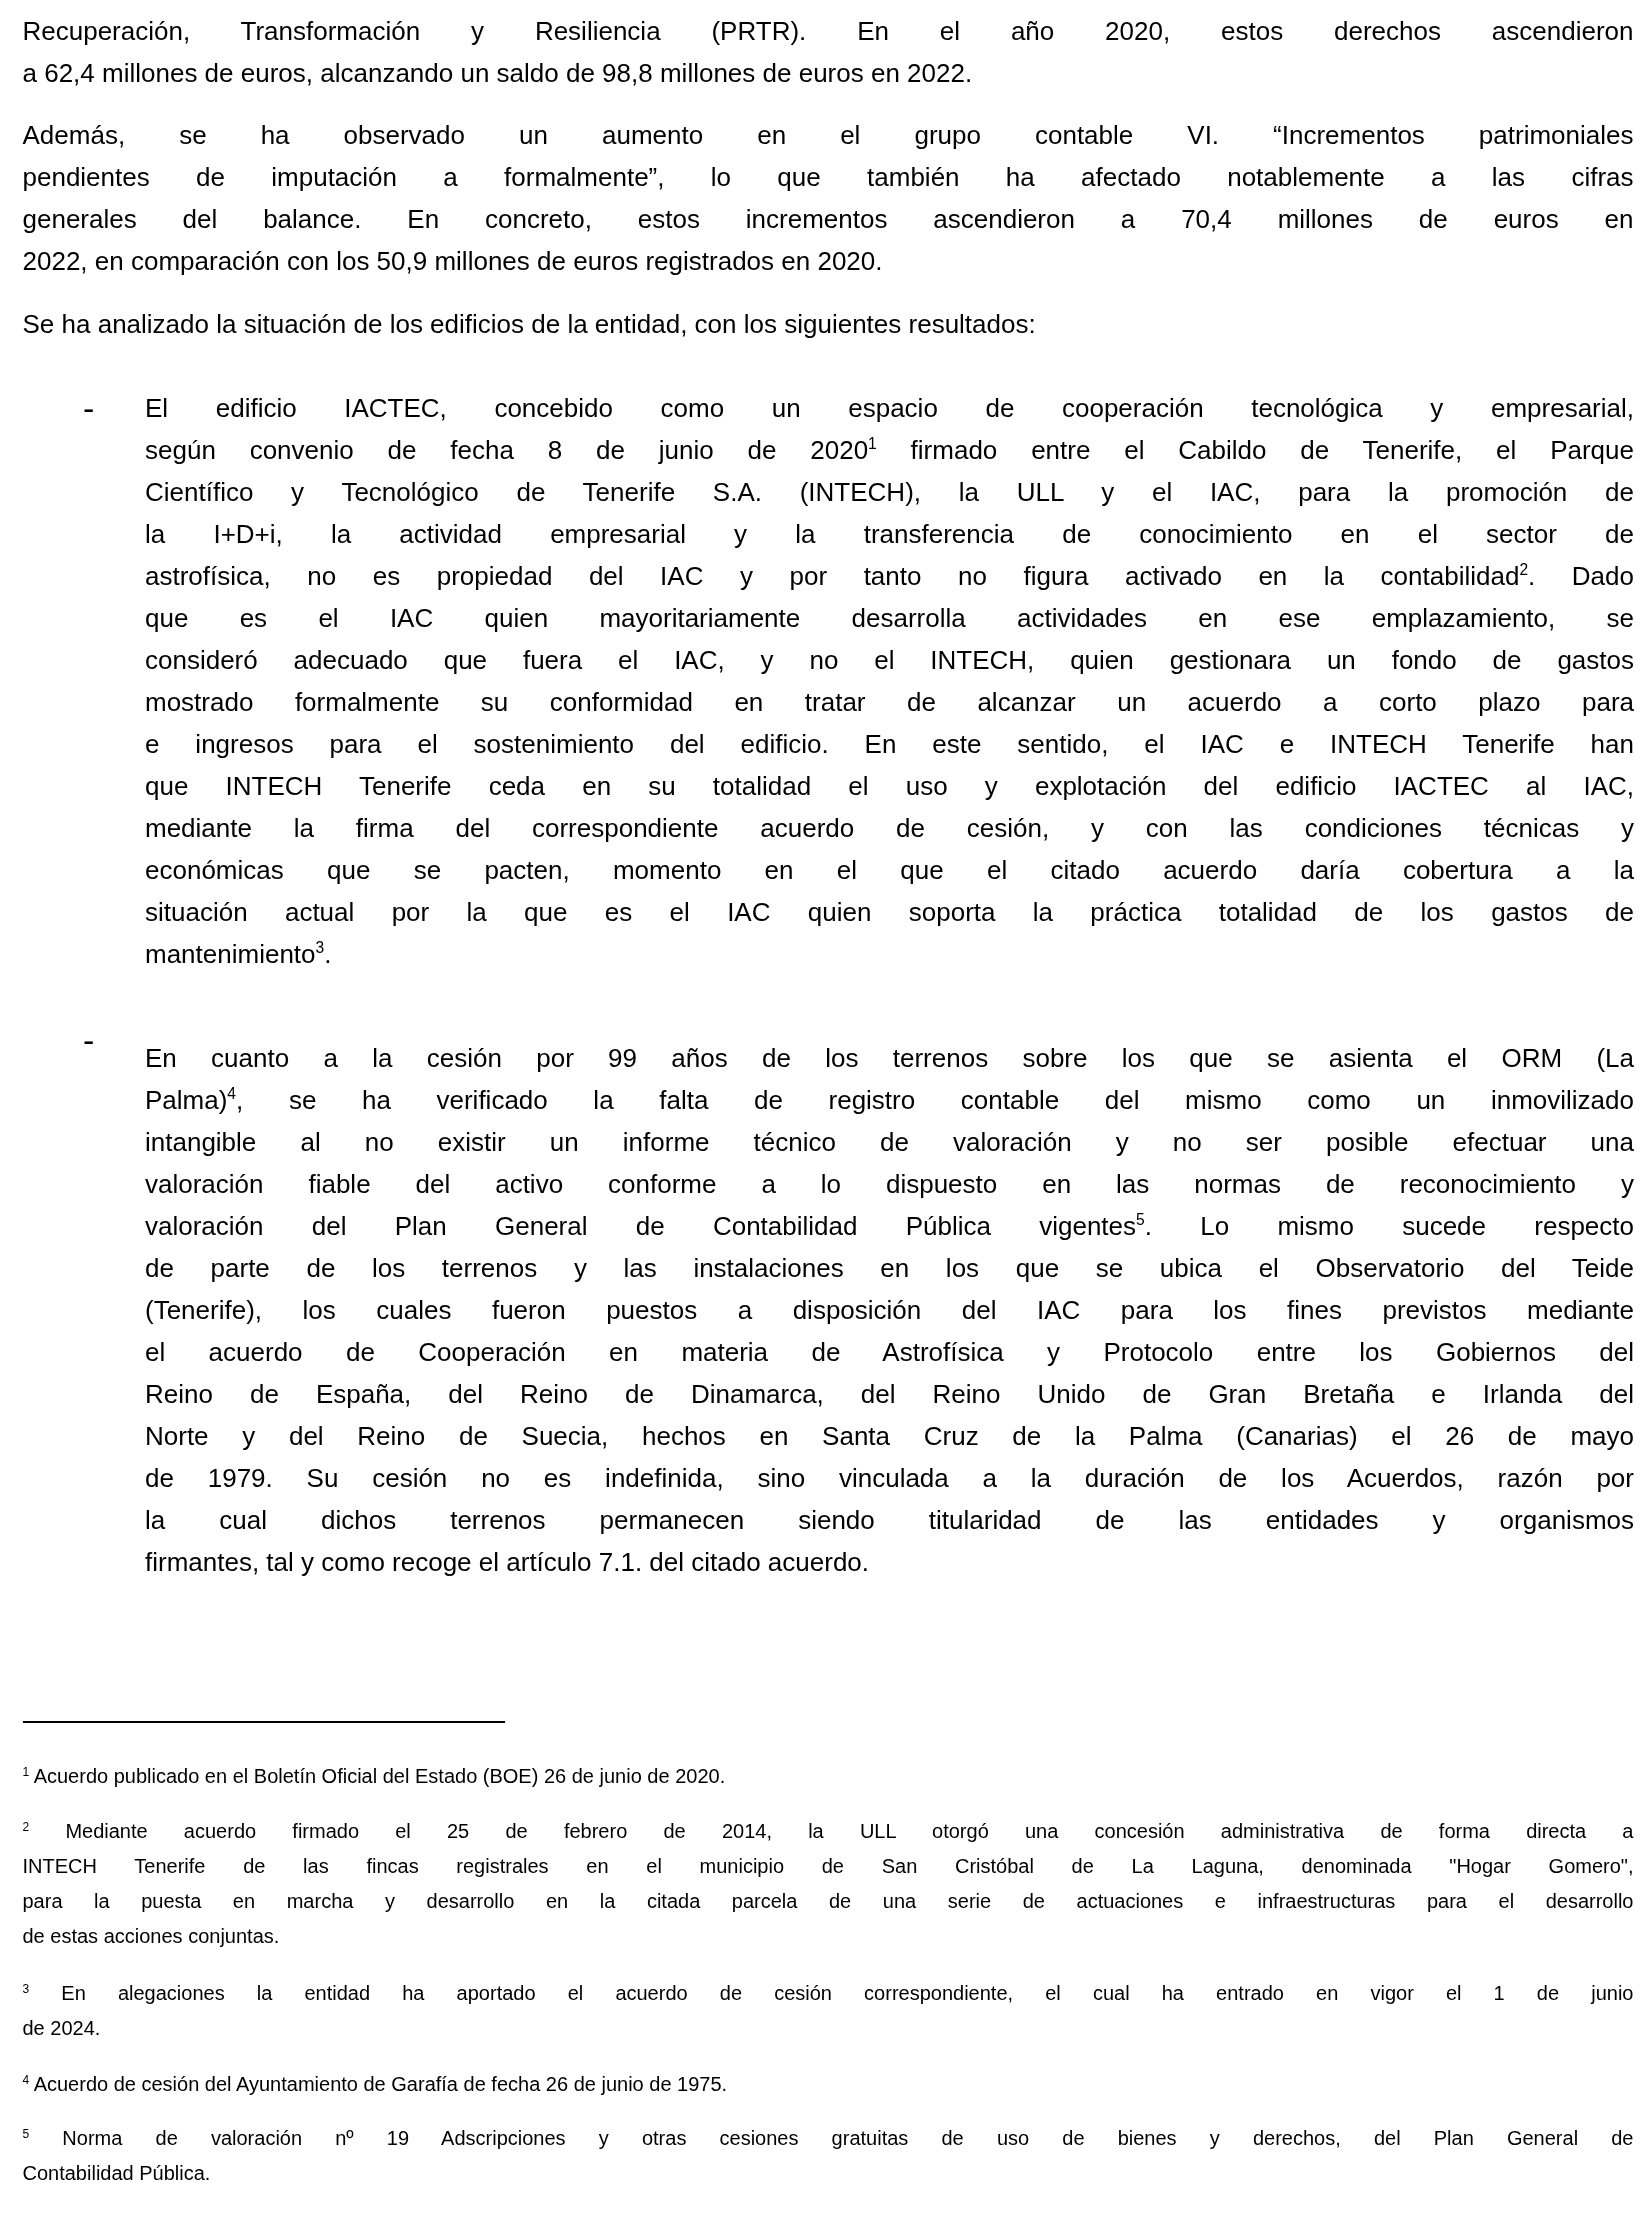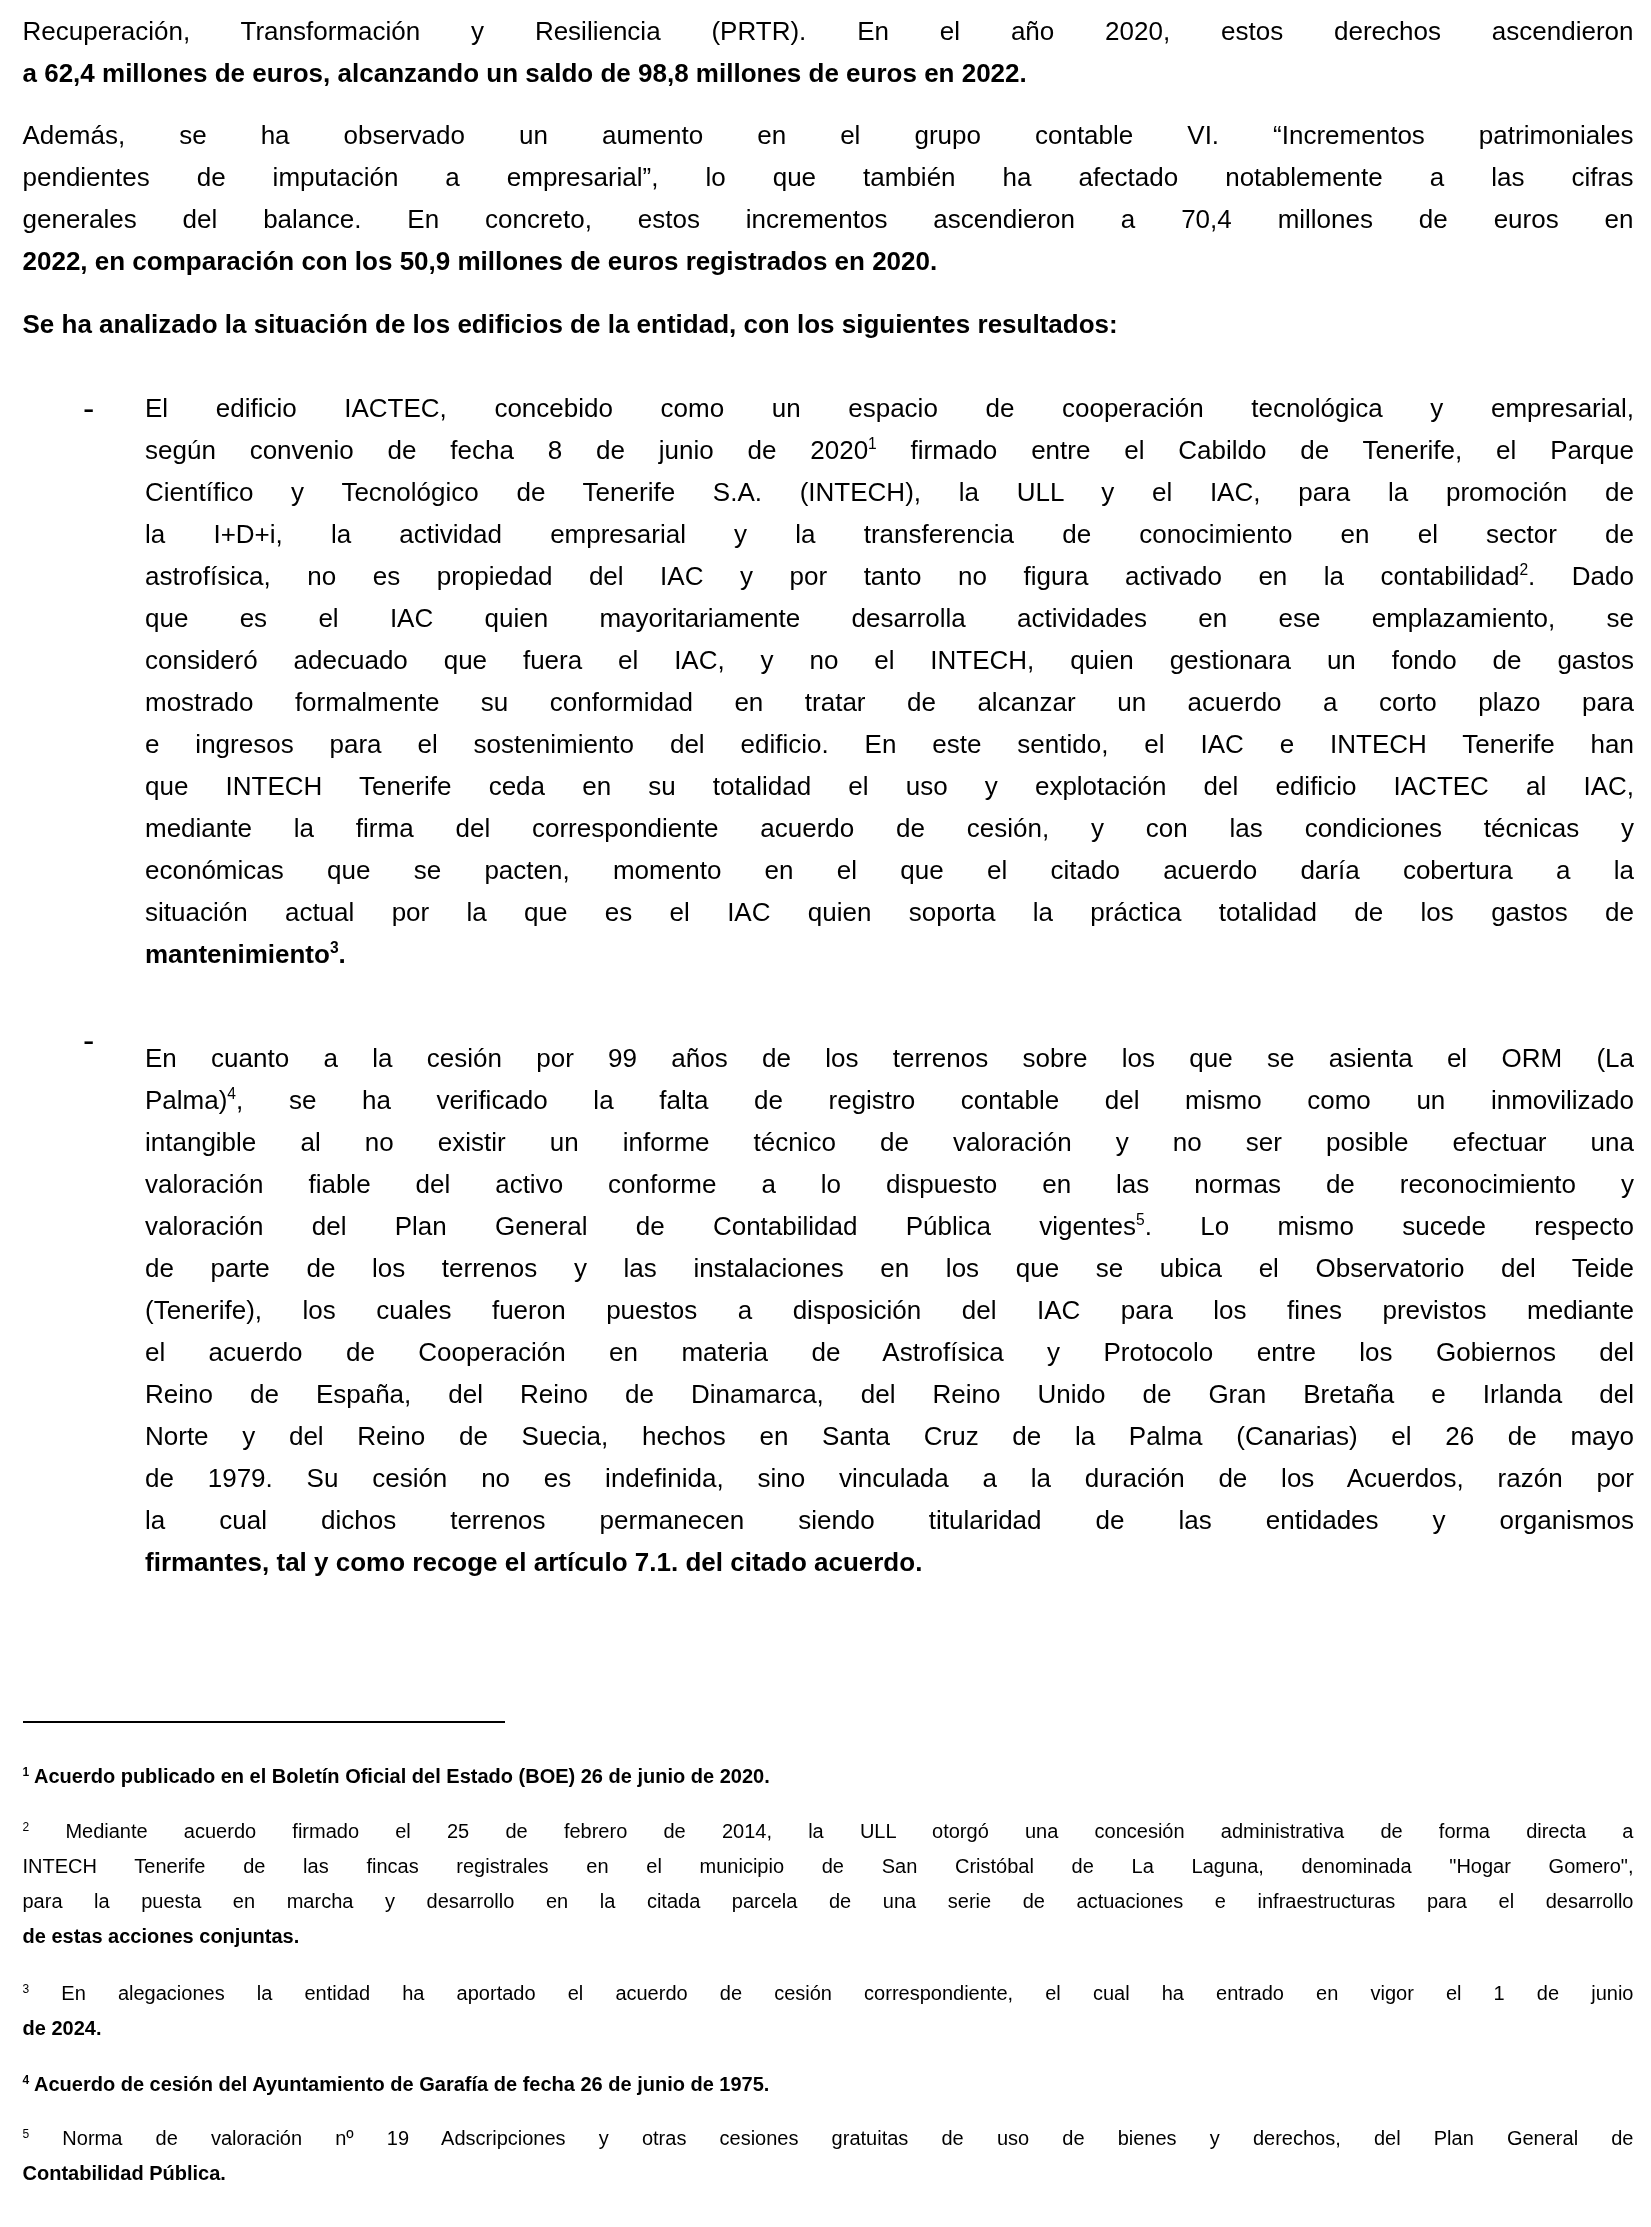--- a/index.html
+++ b/index.html
@@ -6,40 +6,40 @@
   body { width: 1652px; height: 2227px; position: relative; overflow: hidden; color: #000000; }
   .page { position: absolute; left: 0; top: 0; width: 1652px; height: 2227px; background: #ffffff; }
   .block { position: absolute; font-family: "Liberation Sans", sans-serif; }
   .main { font-size: 26px; line-height: 42px; }
   .main.b2 { line-height: 42px; margin-top: 18px; }
   .fn { font-size: 20px; line-height: 35px; left: 22.5px; width: 1611px; }
   .line { display: block; white-space: nowrap; text-align: justify; text-align-last: justify; height: inherit; }
   .main .line { height: 42px; }
   .main.b2 .line { height: 42px; }
   .fn .line { height: 35px; }
-  .line.last { text-align: right; text-align-last: left; font-weight: bold; }
+  .line.last { text-align: right; text-align-last: left; }
   sup { font-size: 0.6em; line-height: 0; vertical-align: 0.62em; }
   .full { left: 22.5px; width: 1611px; }
   .bul { left: 145px; width: 1489px; }
   .dash { position: absolute; left: 83px; font-family: "Liberation Sans", sans-serif; font-size: 34px; line-height: 42px; }
   .sep { position: absolute; left: 22.5px; top: 1721px; width: 482px; height: 1.6px; background: #000000; }
 </style>
 </head>
 <body>
 
 <div class="page">
 
   <div class="block main full" style="top:9.6px;">
     <span class="line">Recuperación, Transformación y Resiliencia (PRTR). En el año 2020, estos derechos ascendieron</span>
     <span class="line last">a 62,4 millones de euros, alcanzando un saldo de 98,8 millones de euros en 2022.</span>
   </div>
 
   <div class="block main full" style="top:114px;">
     <span class="line">Además, se ha observado un aumento en el grupo contable VI. “Incrementos patrimoniales</span>
-    <span class="line">pendientes de imputación a empresarial”, lo que también ha afectado notablemente a las cifras</span>
+    <span class="line">pendientes de imputación a formalmente”, lo que también ha afectado notablemente a las cifras</span>
     <span class="line">generales del balance. En concreto, estos incrementos ascendieron a 70,4 millones de euros en</span>
     <span class="line last">2022, en comparación con los 50,9 millones de euros registrados en 2020.</span>
   </div>
 
   <div class="block main full" style="top:303px;">
     <span class="line last">Se ha analizado la situación de los edificios de la entidad, con los siguientes resultados:</span>
   </div>
 
   <span class="dash" style="top:387px;">-</span>
   <div class="block main bul" style="top:387px;">

